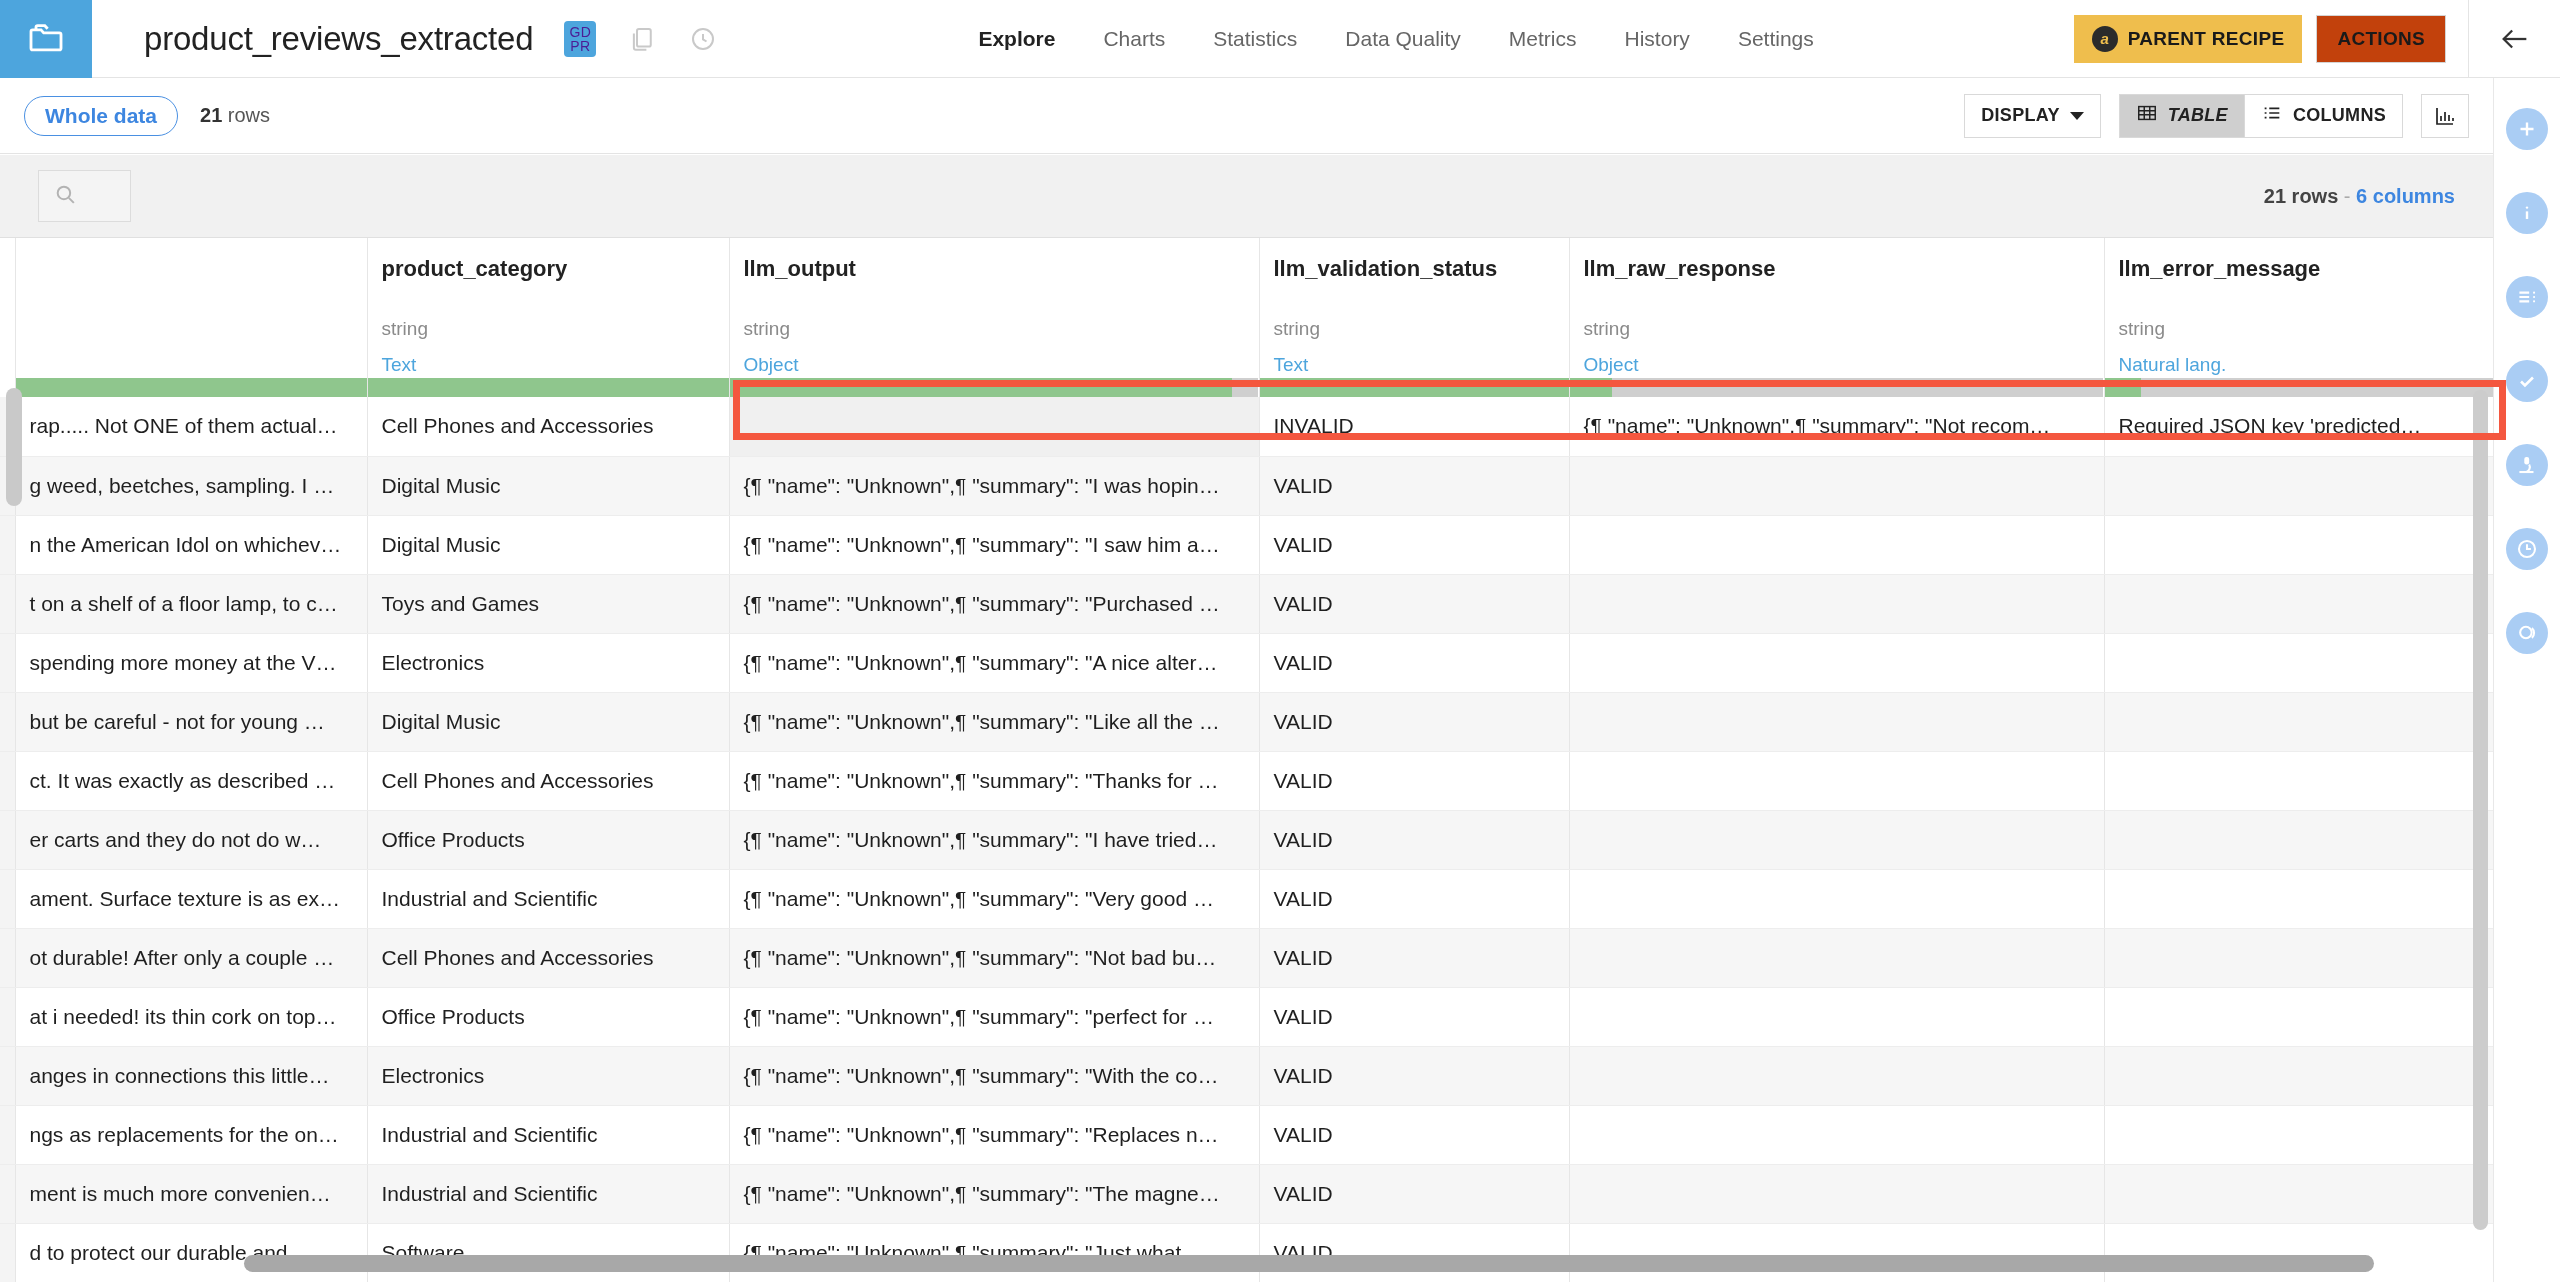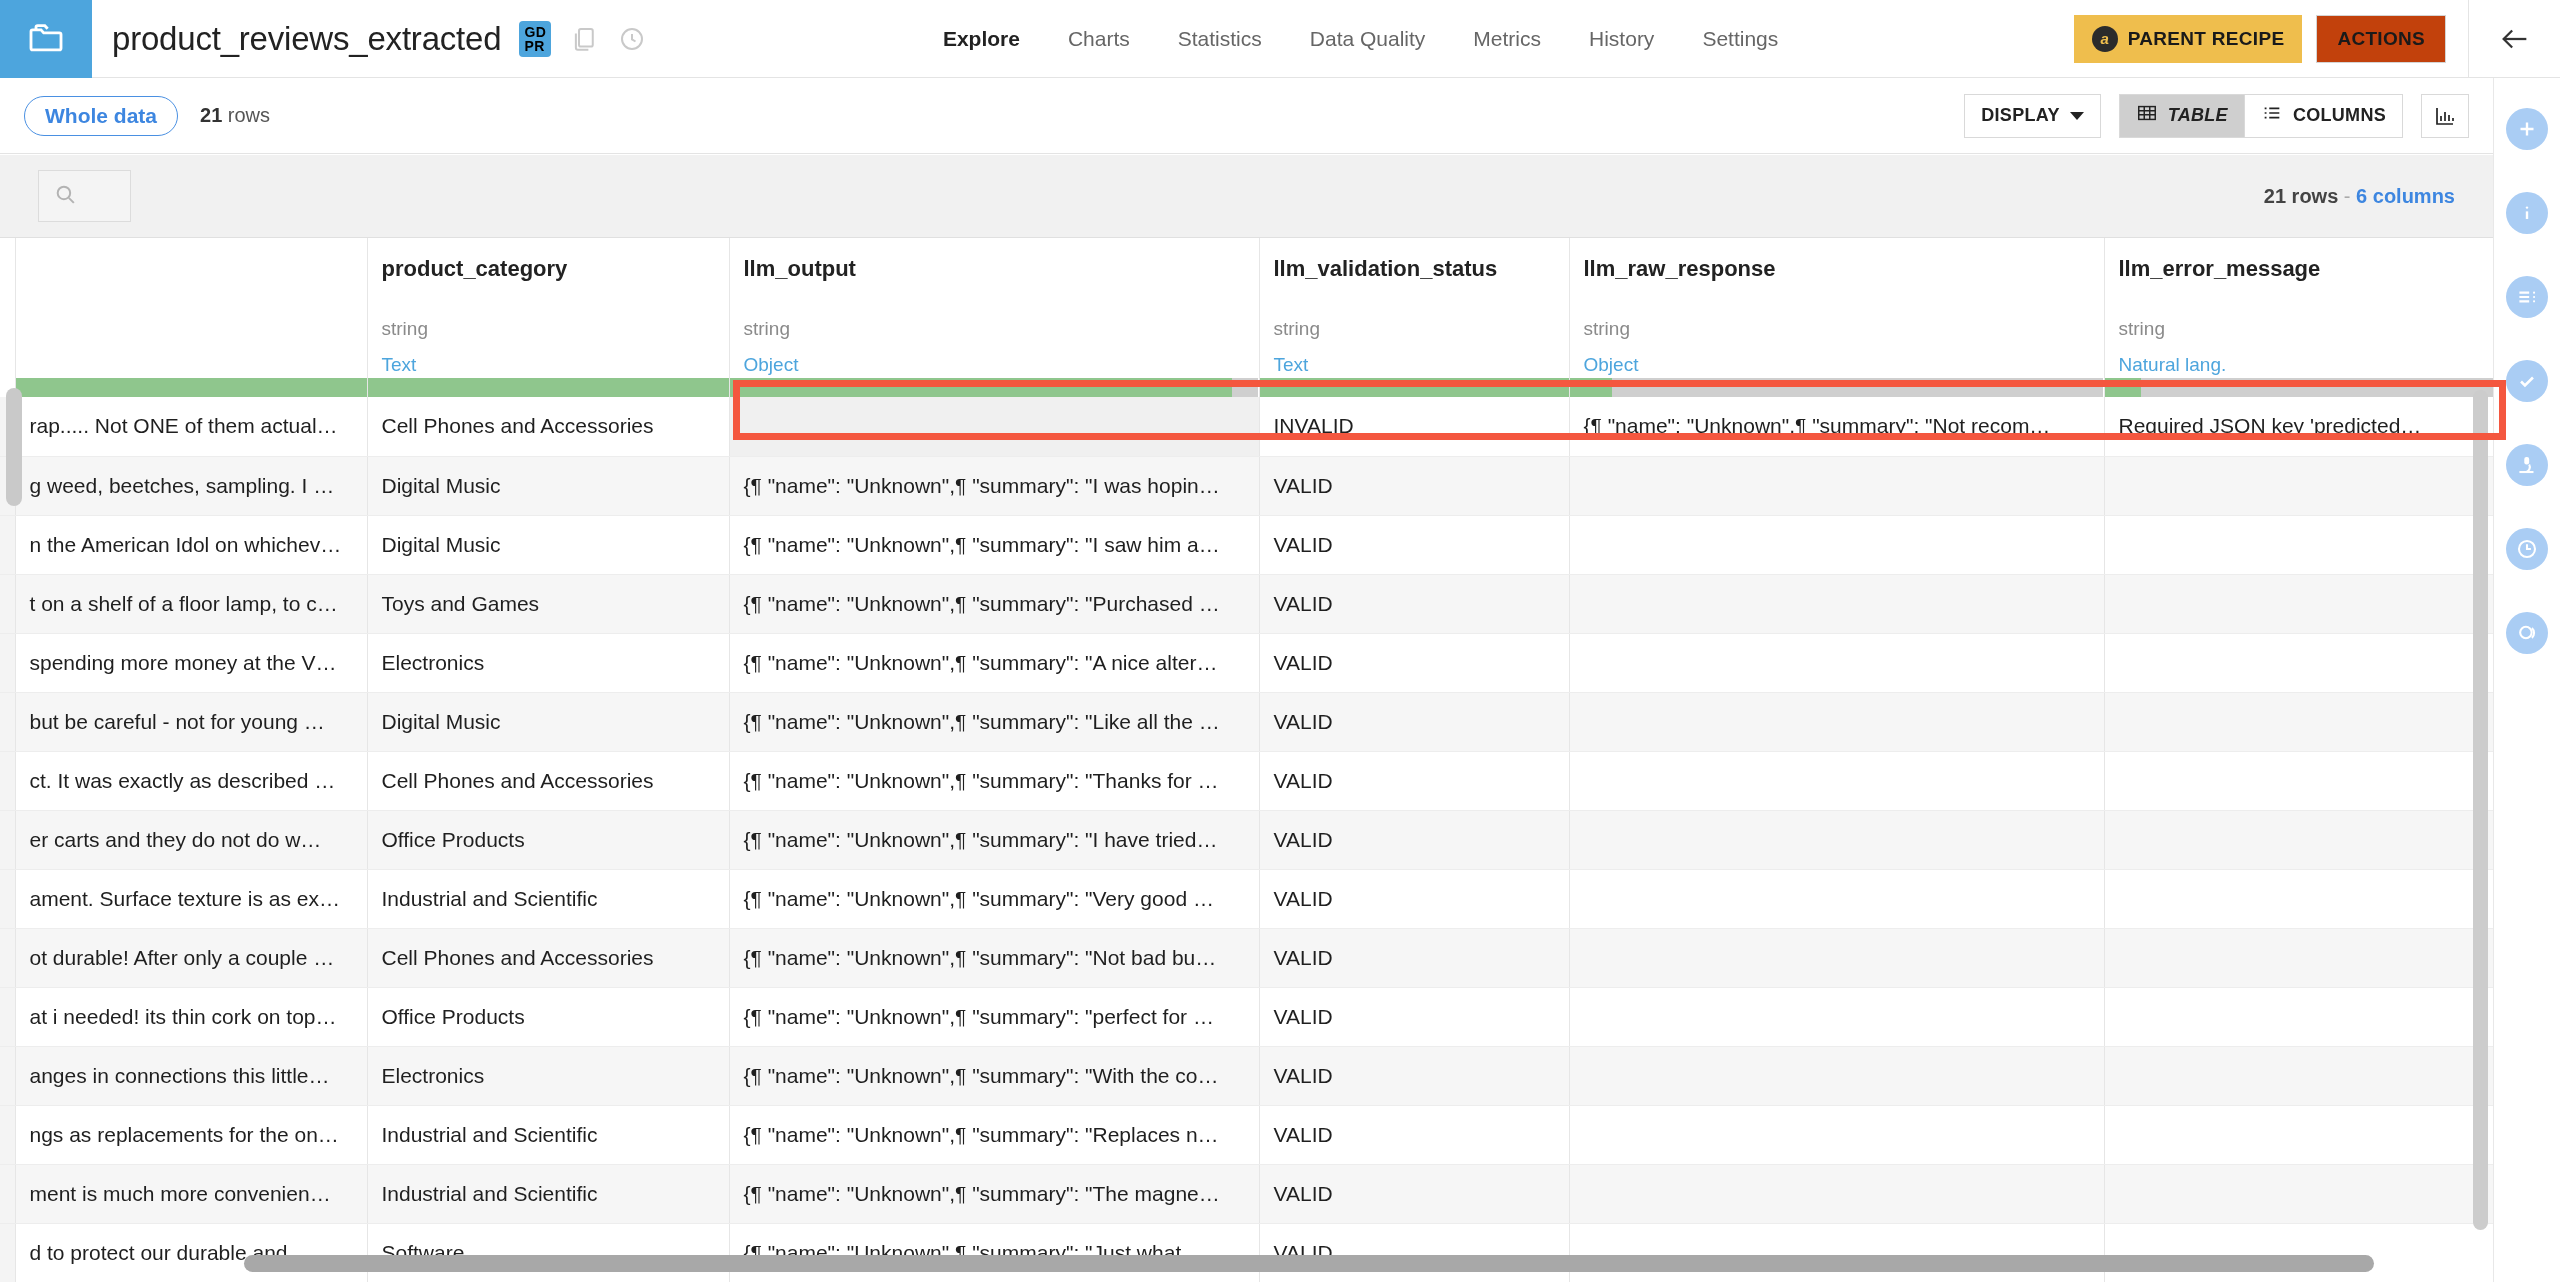--- a/index.html
+++ b/index.html
@@ -16,29 +16,29 @@
     position: absolute; top: 0; left: 0; width: 2560px; height: 78px;
     background: #fff; border-bottom: 1px solid #e4e4e4;
     display: flex; align-items: stretch;
   }
   .folder-tile {
     width: 92px; height: 78px; background: #4da5dd;
     display: flex; align-items: center; justify-content: center; flex: 0 0 auto;
   }
   .folder-tile svg { width: 40px; height: 40px; }
   .ds-title {
-    display: flex; align-items: center; gap: 18px; padding-left: 20px; flex: 0 0 auto;
+    display: flex; align-items: center; gap: 31px; padding-left: 20px; flex: 0 0 auto; margin-left: 32px;
   }
   .ds-title .name {
     font-size: 33px; color: #222; letter-spacing: -0.2px; white-space: nowrap;
   }
   .gdpr-badge {
-    background: #4da5dd; color: #000000; border-radius: 4px;
-    font-size: 14px; font-weight: bold; line-height: 14px;
-    padding: 4px 5px; letter-spacing: 0.5px;
+    background: #4da5dd; color: #4c1d95; border-radius: 4px;
+    font-size: 14px; font-weight: normal; line-height: 14px;
+    padding: 4px 5px; text-align: center; letter-spacing: 0.5px;
   }
   .gdpr-badge span { display: block; }
   .mini-icon { width: 30px; height: 30px; color: #c9c9c9; }
   .mini-icon svg { width: 100%; height: 100%; display: block; }
 
   .nav-tabs {
     flex: 1 1 auto; display: flex; align-items: center; justify-content: center;
     gap: 0px; height: 78px;
   }
   .nav-tab {

